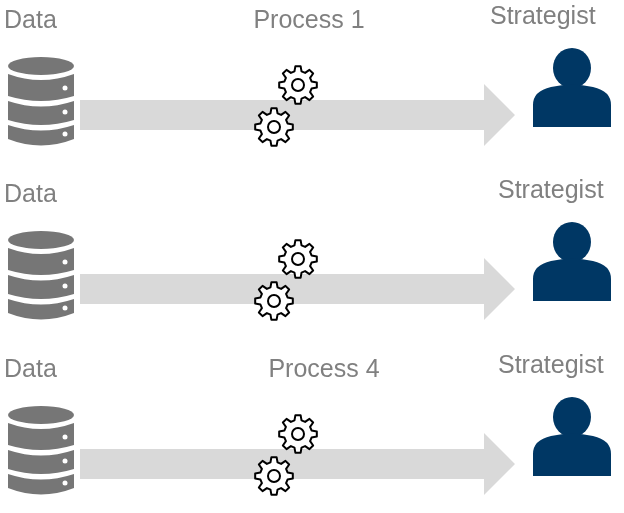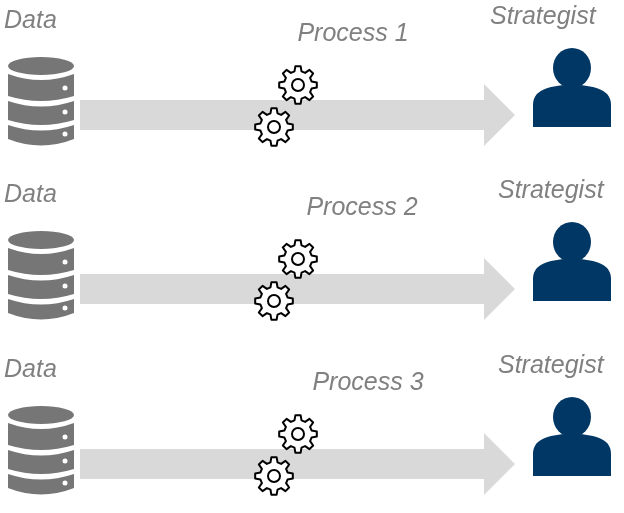--- a/index.html
+++ b/index.html
@@ -1,21 +1,21 @@
 <!DOCTYPE html>
 <html><head>
 <meta charset="utf-8">
 <style>
   html, body { margin:0; padding:0; background:#ffffff; }
   body { width:624px; height:513px; position:relative; overflow:hidden;
          font-family:"Liberation Sans", sans-serif; }
-  .row { position:absolute; left:0; width:624px; height:170px;font-style:italic; }
+  .row { position:absolute; left:0; width:624px; height:170px; }
   .lbl { position:absolute; color:#808080; font-size:25px; line-height:30px; white-space:nowrap; }
   .lbl-data { left:4px; top:4px; }
-  .lbl-proc { top:17px; transform:translateX(-50%);margin-left:44px; }
+  .lbl-proc { top:4px; transform:translateX(-50%); }
   .lbl-strat { top:0; }
   svg { position:absolute; overflow:visible; }
 </style>
 </head>
 <body>
 
 <div id="diagram">
   <div class="row" style="top: 0px;">
     <div class="lbl lbl-data" style="color: rgb(128, 128, 128);">Data</div>
     <div class="lbl lbl-proc" style="left: 309px; color: rgb(128, 128, 128);">Process 1</div>
@@ -49,21 +49,20 @@
     </svg>
 
     <svg class="person" width="78" height="80" viewBox="0 0 78 80" style="left: 533px; top: 49px;">
       <ellipse class="pfill" cx="39" cy="19" rx="19" ry="20" fill="#003764"></ellipse>
       <path class="pfill" d="M0 78 L0 56 Q0 42 18 38 Q39 33 60 38 Q78 42 78 56 L78 78 Z" fill="#003764"></path>
     </svg>
   </div>
 
   <div class="row" style="top: 174px;">
     <div class="lbl lbl-data" style="color: rgb(128, 128, 128);">Data</div>
-    <div class="lbl lbl-proc" style="left: 318px; color: rgb(128, 128, 128);">Process 2</div>
     <div class="lbl lbl-strat" style="left: 498px; color: rgb(128, 128, 128);">Strategist</div>
 
     <svg class="db" style="left:7px;top:56px" width="68" height="92" viewBox="0 0 68 92">
       <g class="dbfill">
         <ellipse cx="34" cy="10" rx="33" ry="9" fill="#767676"></ellipse>
         <path d="M1 18 Q34 30 67 18 L67 40 Q34 50 1 40 Z" fill="#767676"></path>
         <path d="M1 45 Q34 56 67 45 L67 64 Q34 74 1 64 Z" fill="#767676"></path>
         <path d="M1 69 Q34 80 67 69 L67 83 Q34 96 1 83 Z" fill="#767676"></path>
       </g>
       <circle cx="58" cy="32" r="2.5" fill="#fff"></circle>
@@ -87,21 +86,21 @@
     </svg>
 
     <svg class="person" width="78" height="80" viewBox="0 0 78 80" style="left: 533px; top: 49px;">
       <ellipse class="pfill" cx="39" cy="19" rx="19" ry="20" fill="#003764"></ellipse>
       <path class="pfill" d="M0 78 L0 56 Q0 42 18 38 Q39 33 60 38 Q78 42 78 56 L78 78 Z" fill="#003764"></path>
     </svg>
   </div>
 
   <div class="row" style="top: 349px;">
     <div class="lbl lbl-data" style="color: rgb(128, 128, 128);">Data</div>
-    <div class="lbl lbl-proc" style="left: 324px; color: rgb(128, 128, 128);">Process 3</div>
+    <div class="lbl lbl-proc" style="left: 324px; color: rgb(128, 128, 128);">Process 4</div>
     <div class="lbl lbl-strat" style="left: 498px; color: rgb(128, 128, 128);">Strategist</div>
 
     <svg class="db" style="left:7px;top:56px" width="68" height="92" viewBox="0 0 68 92">
       <g class="dbfill">
         <ellipse cx="34" cy="10" rx="33" ry="9" fill="#767676"></ellipse>
         <path d="M1 18 Q34 30 67 18 L67 40 Q34 50 1 40 Z" fill="#767676"></path>
         <path d="M1 45 Q34 56 67 45 L67 64 Q34 74 1 64 Z" fill="#767676"></path>
         <path d="M1 69 Q34 80 67 69 L67 83 Q34 96 1 83 Z" fill="#767676"></path>
       </g>
       <circle cx="58" cy="32" r="2.5" fill="#fff"></circle>

